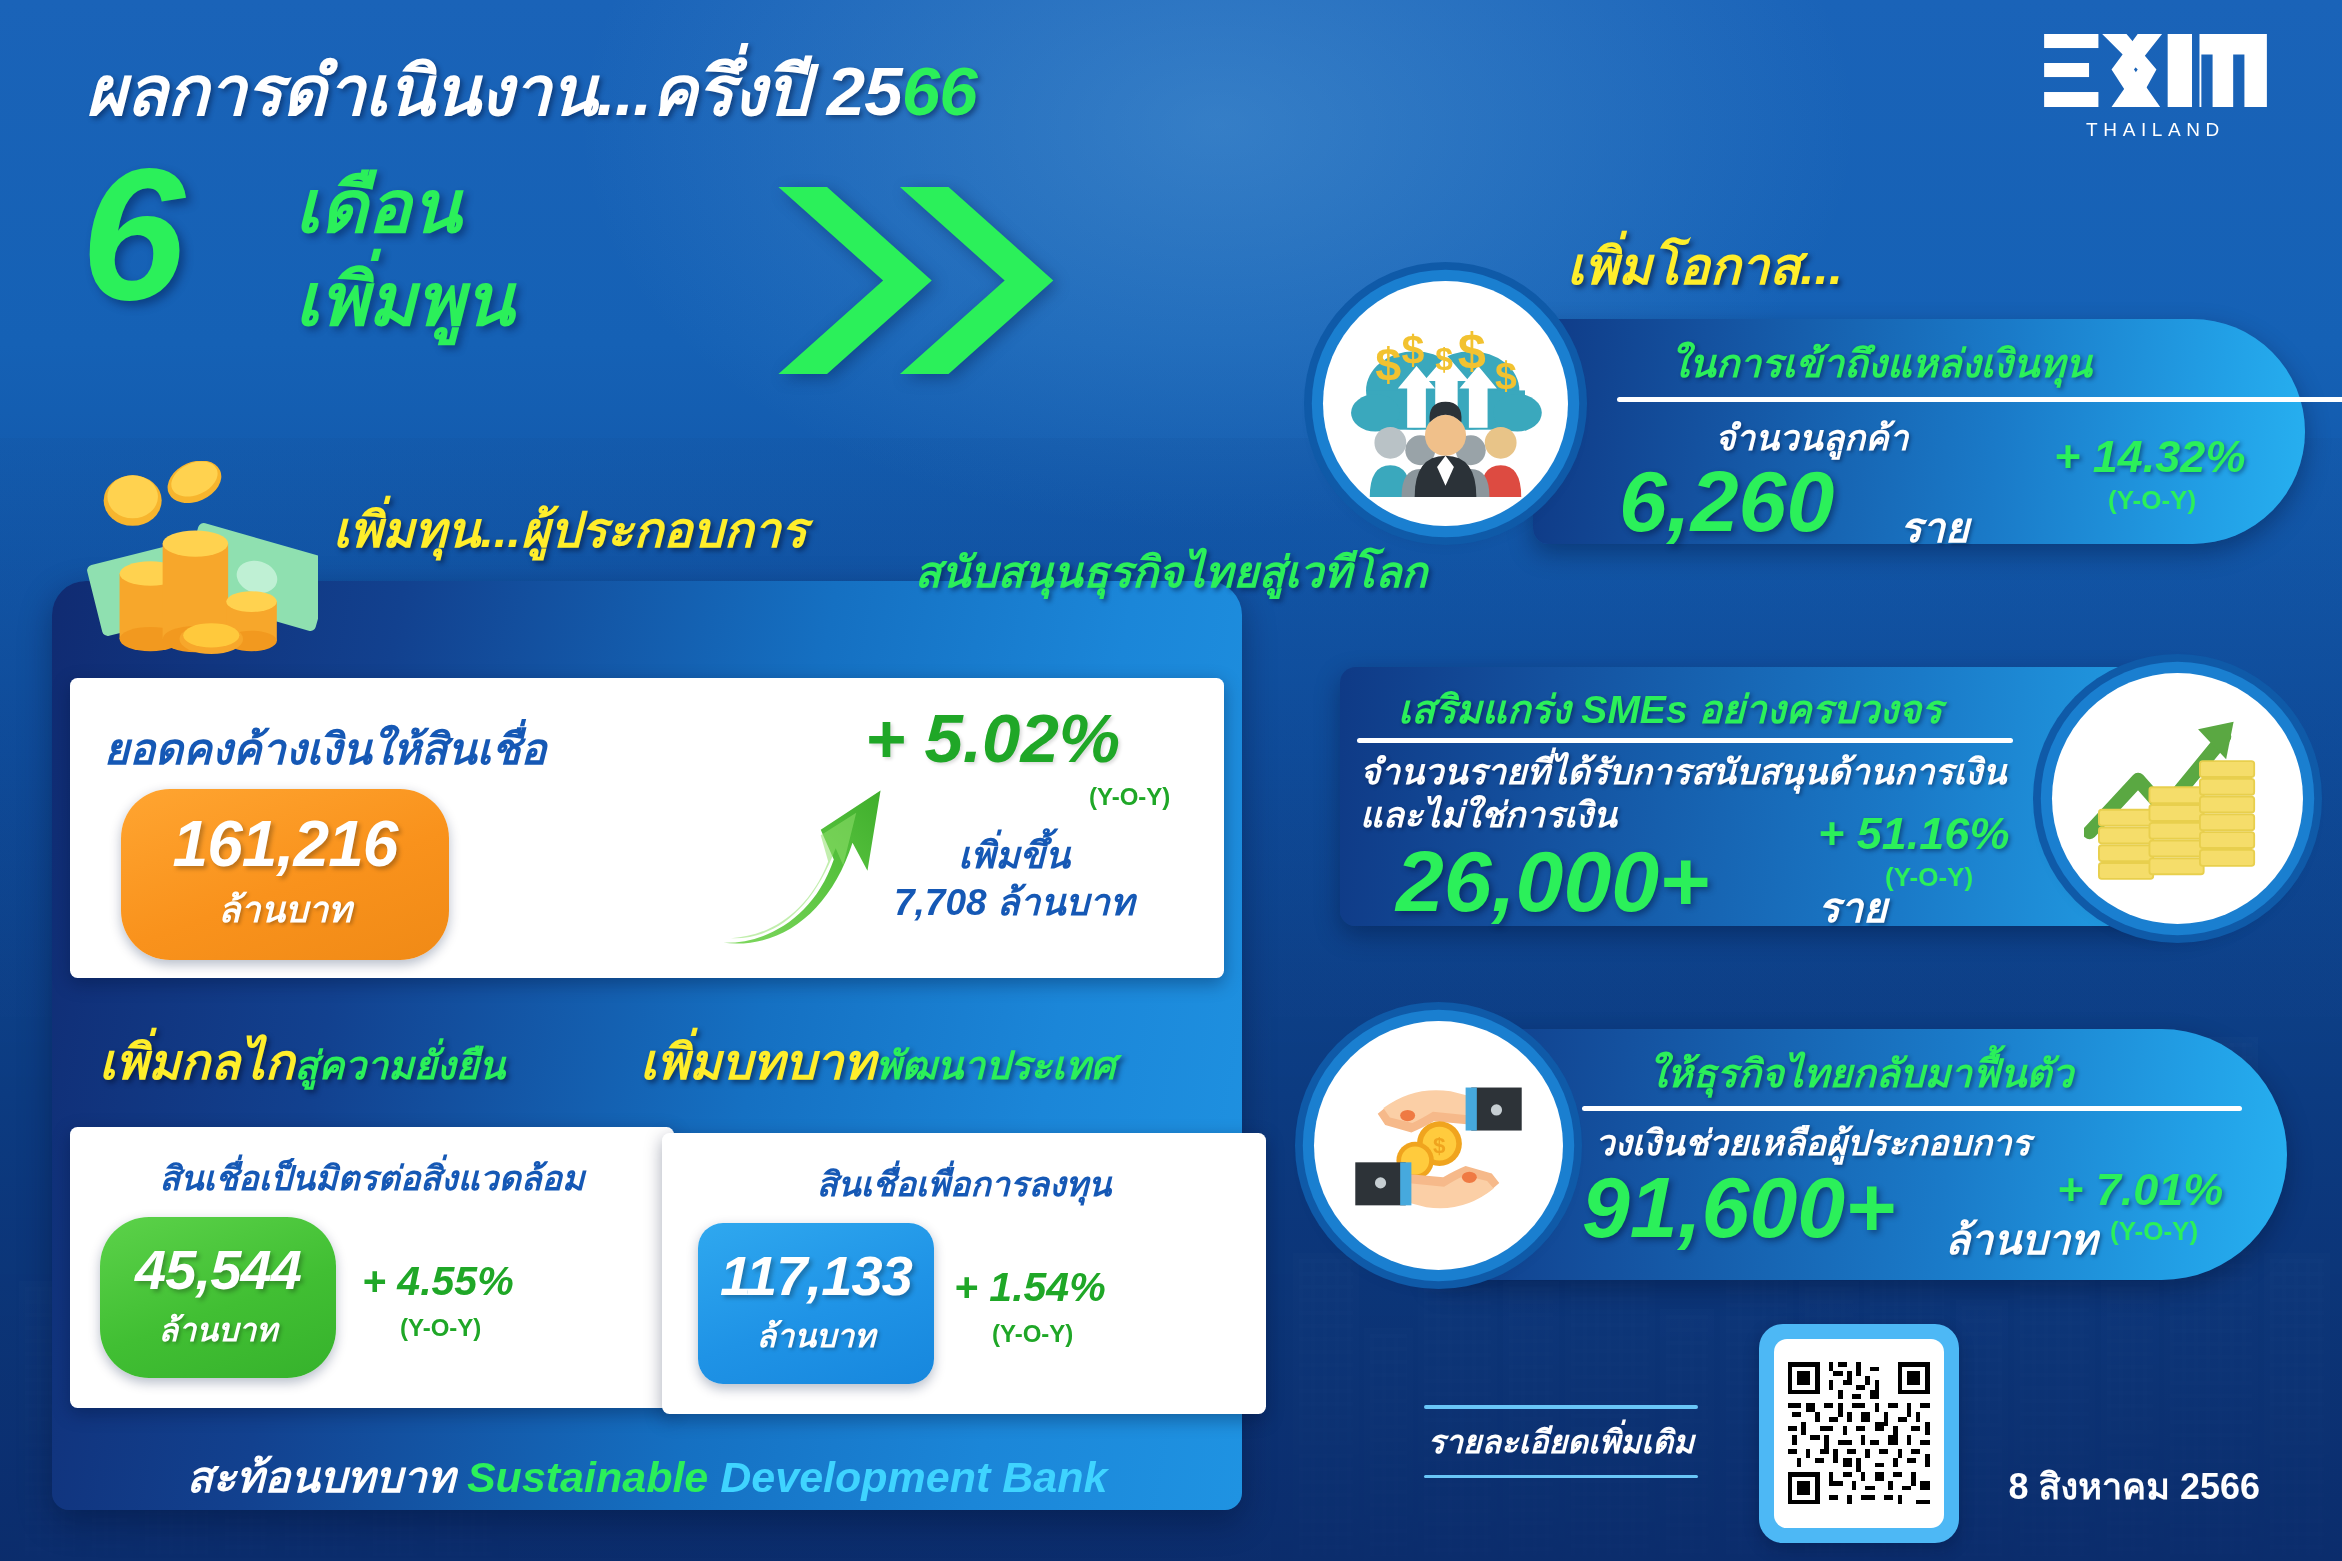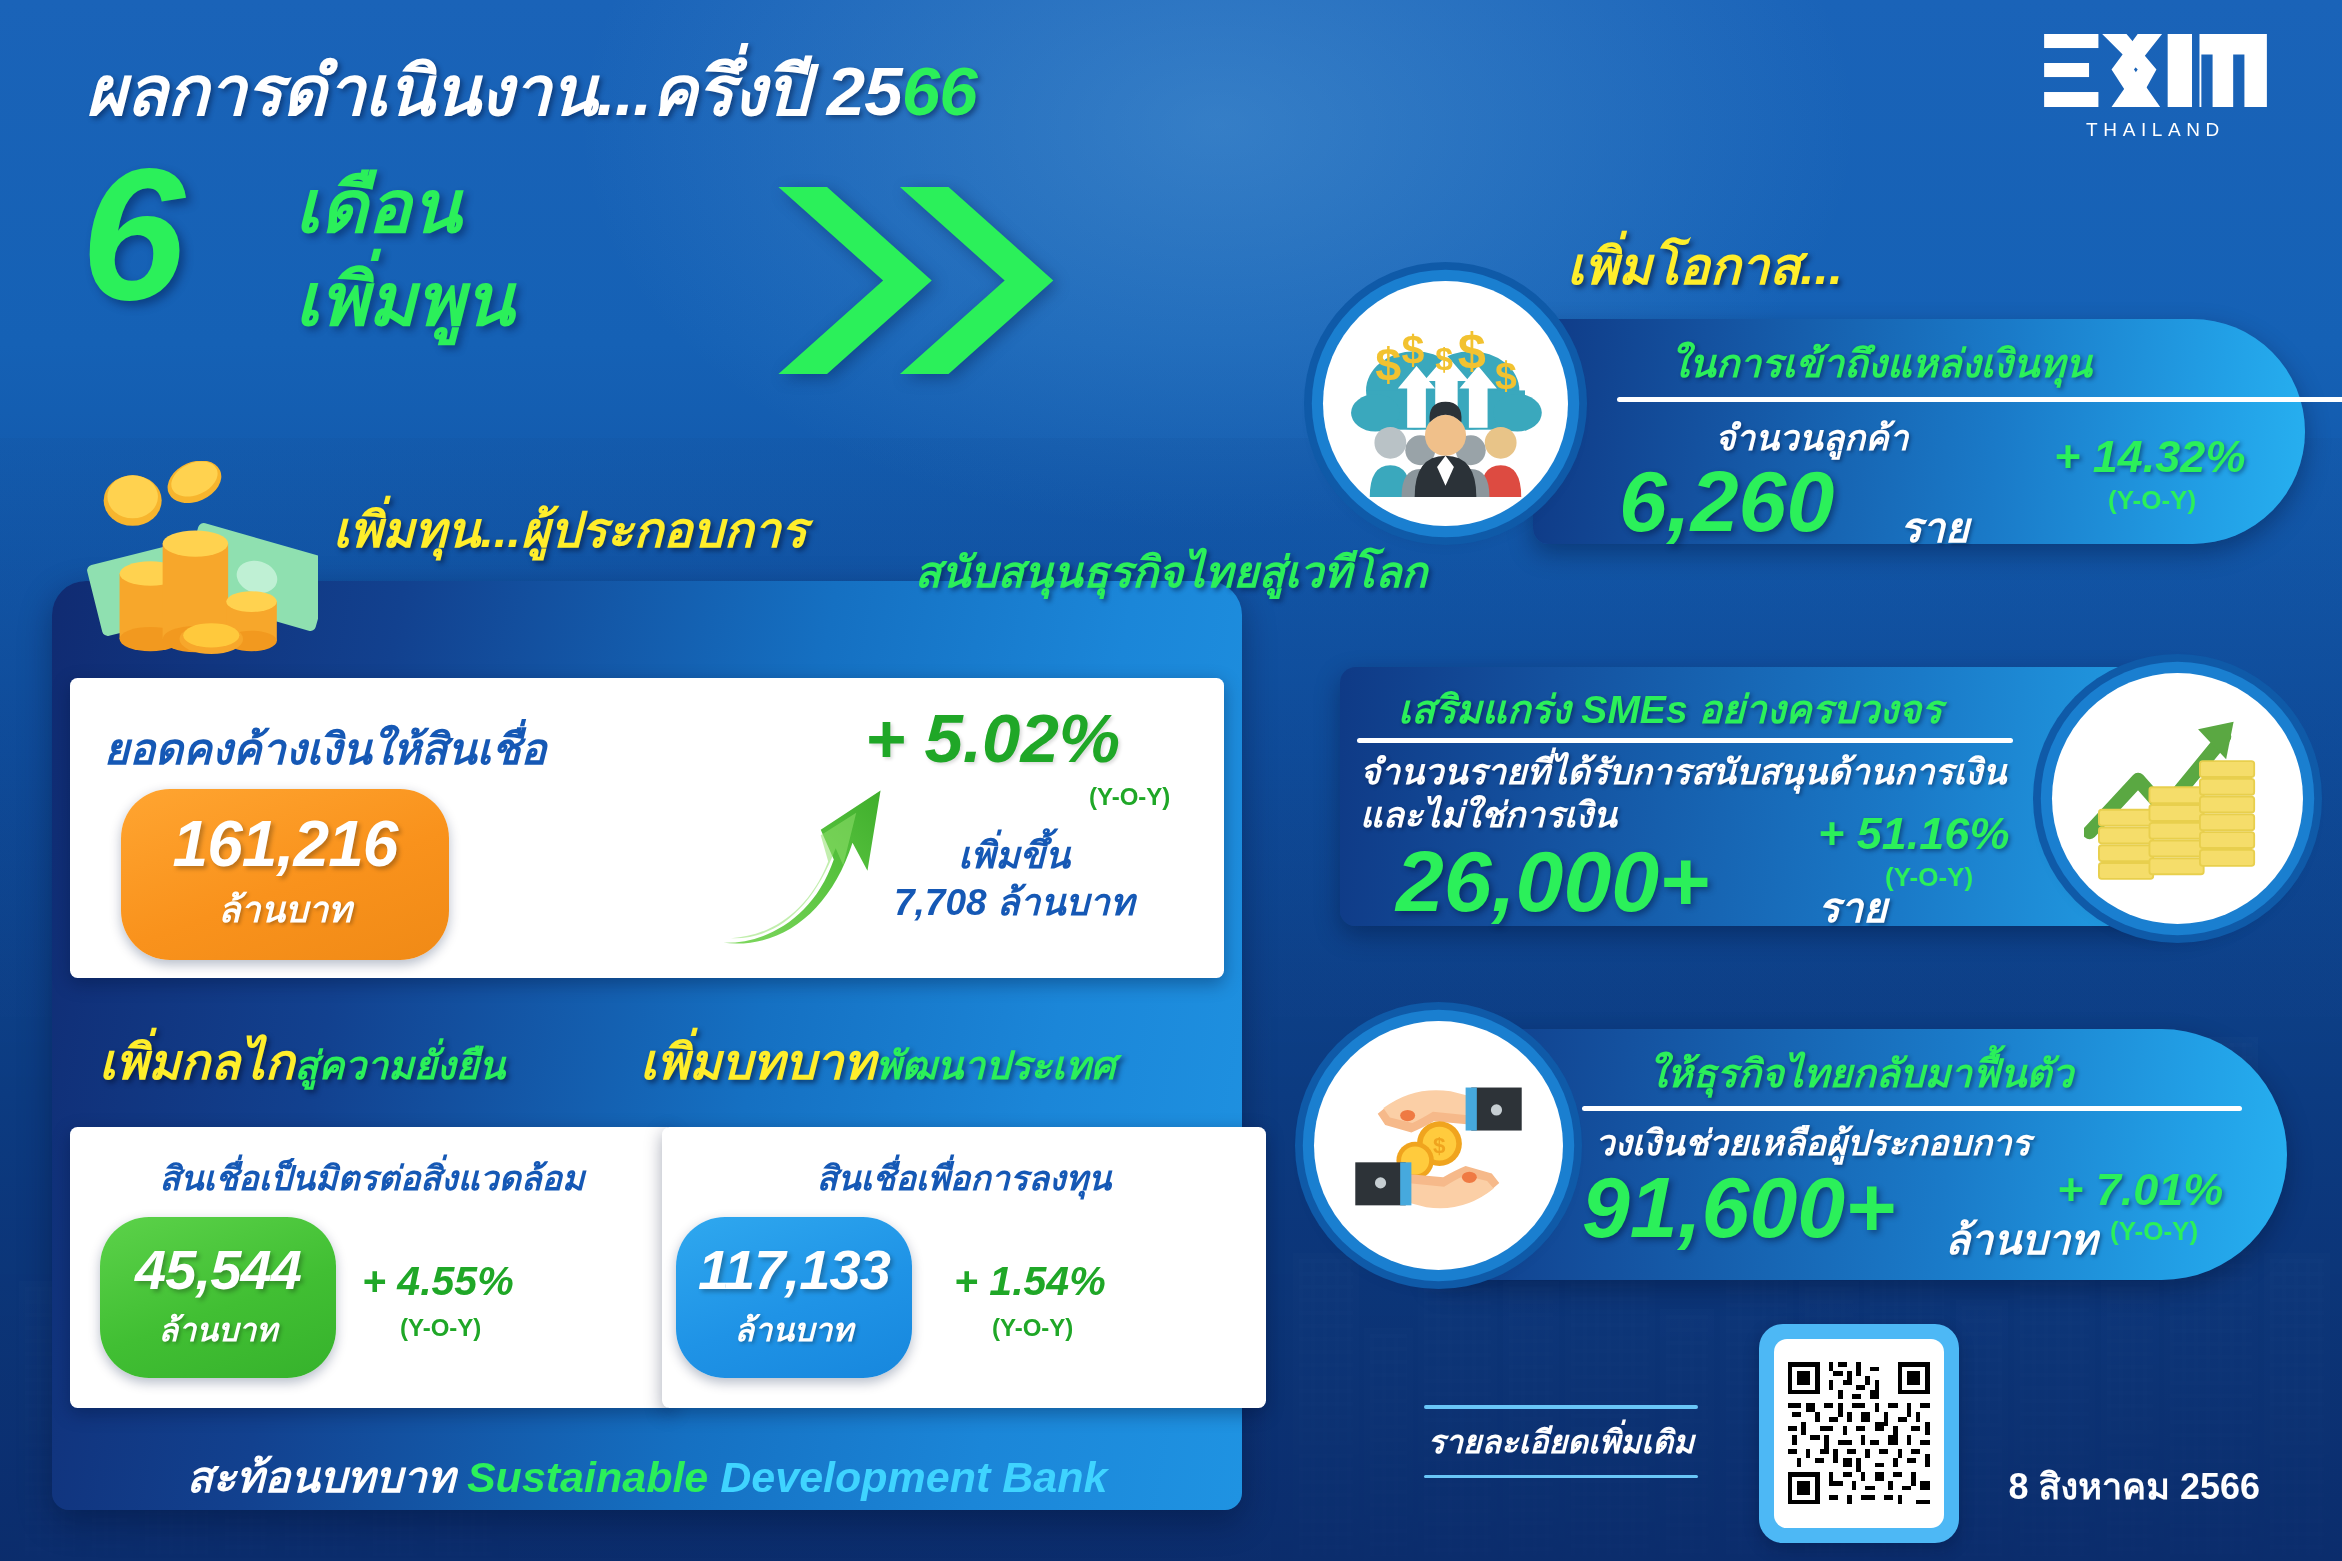--- a/index.html
+++ b/index.html
@@ -103,29 +103,29 @@
   .upnote {
     position:absolute; font-size: 37px; line-height: 47px; font-weight: bold; font-style: italic;
     color: #1558b5; text-align:center; white-space: nowrap;
   }
   .uparrow { position:absolute; }
   .card2, .card3 {
     position: absolute; top: 1127px; width: 604px; height: 281px;
     background: #ffffff; border-radius: 7.5px; box-shadow: 0 5.6px 17px rgba(0,15,50,.35);
   }
   .card2 { left: 70px; }
-  .card3 { left: 662px; }
+  .card3 { left: 662px; margin-top: 6px; }
   .sc-title {
     position:absolute; left:0; right:0; top: 24px; text-align:center;
     font-size: 34px; font-weight: bold; font-style: italic; color: #1558b5; white-space: nowrap;
   }
   .pill-green { left: 30px; top: 90px; width: 236px; height: 161px;
     background: linear-gradient(160deg, #5cd24a 0%, #41bf33 55%, #36b22c 100%); }
-  .pill-blue  { left: 14px; top: 90px; width: 236px; height: 161px;
-    background: linear-gradient(160deg, #2fa8ef 0%, #1f93e6 55%, #1787dd 100%); }
+  .pill-blue  { left: 36px; top: 90px; width: 236px; height: 161px;
+    background: linear-gradient(160deg, #2fa8ef 0%, #1f93e6 55%, #1787dd 100%); border-radius: 25px; }
   .pill-sm .num { font-size: 56px; line-height: 60px; }
   .pill-sm .unit { font-size: 32px; }
   .pct-mid { position:absolute; font-size: 41px; font-weight: bold; font-style:italic;
     color:#1fa727; white-space: nowrap; }
   .foot {
     position:absolute; left: 0; right: 0; top: 1443px; text-align:center;
     font-size: 43px; font-weight: bold; font-style: italic; white-space: nowrap;
   }
   .foot .w { color:#ffffff; } .foot .g { color:#2bf05a; } .foot .c { color:#3fd4ff; }
 

